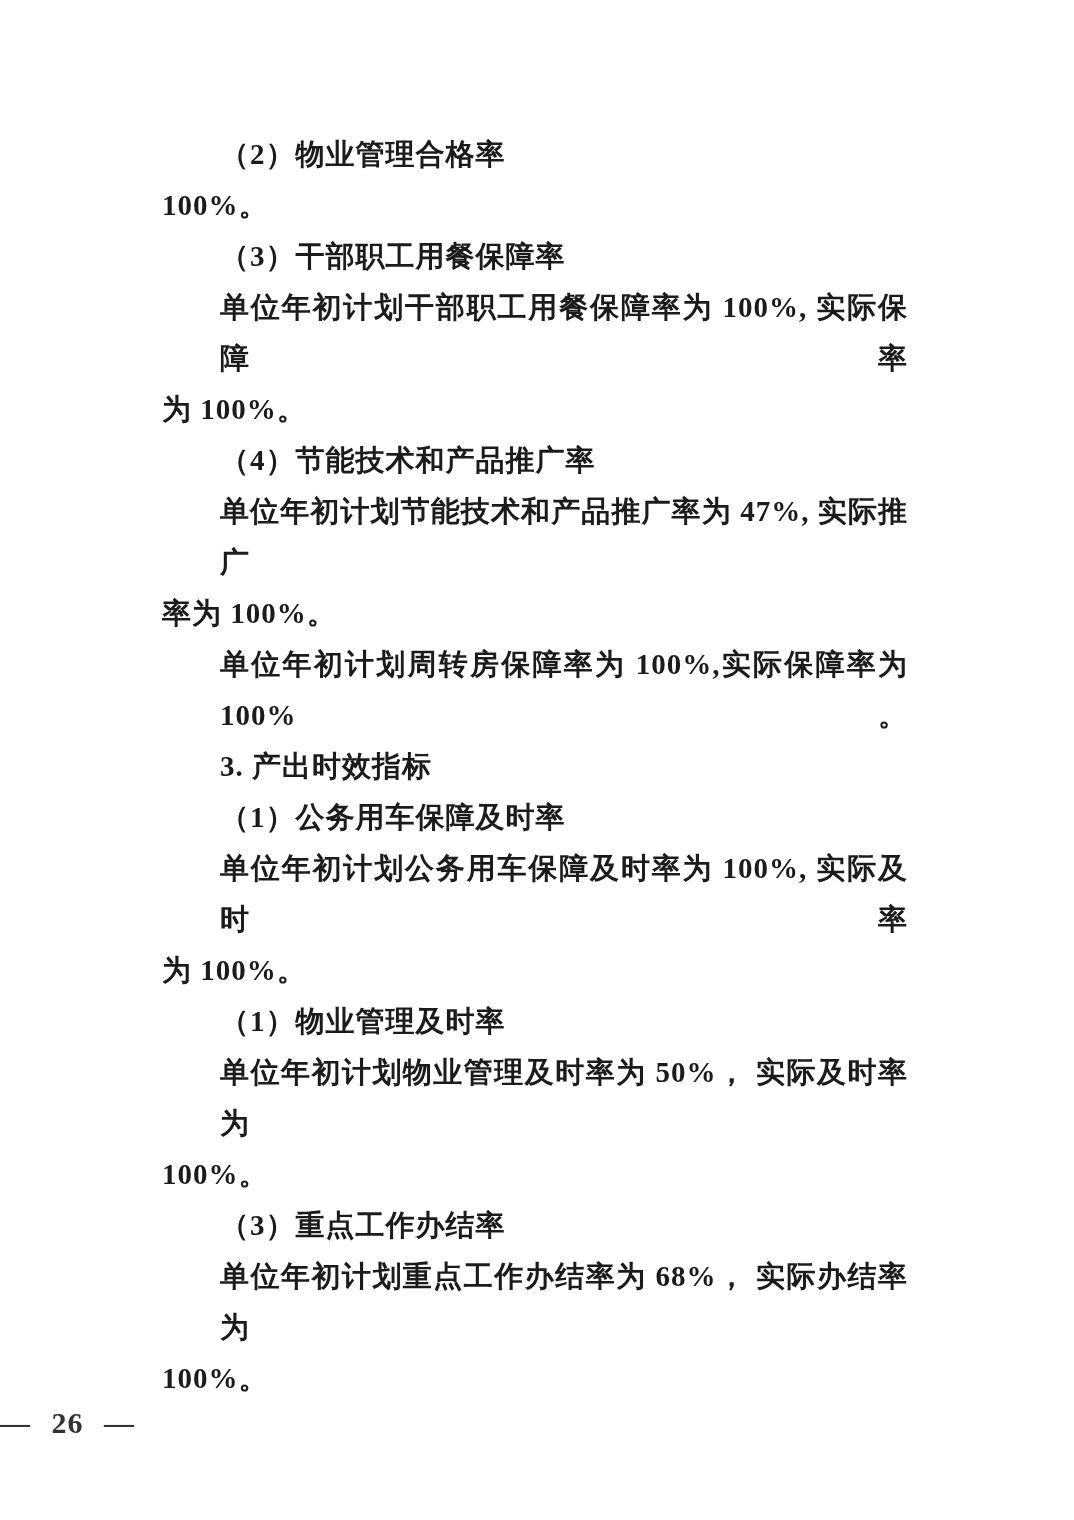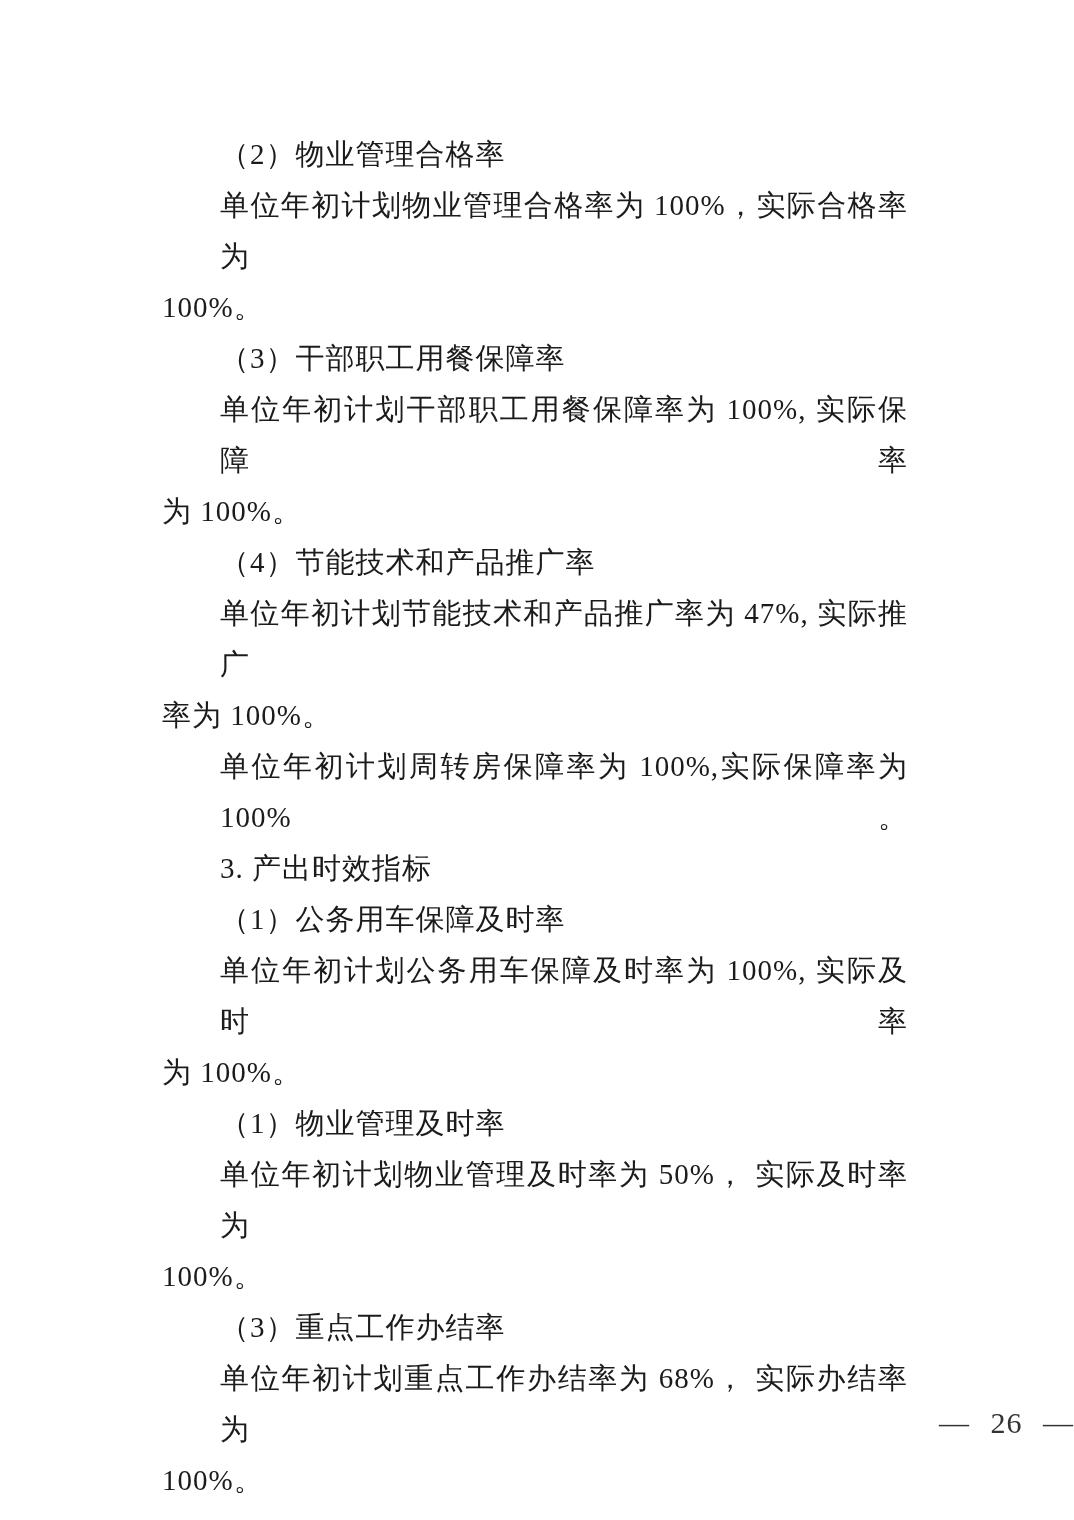--- a/index.html
+++ b/index.html
@@ -7,20 +7,21 @@
     padding: 0;
     background: #ffffff;
   }
   .page {
     position: relative;
     width: 1074px;
     height: 1520px;
     background: #ffffff;
     overflow: hidden;
     font-family: "Liberation Serif", "DejaVu Serif", serif;
+    font-weight: bold;
   }
   .content {
     position: absolute;
     left: 162px;
     top: 129px;
     width: 746px;
     font-size: 29px;
     line-height: 51px;
     color: #1b1b1b;
     letter-spacing: 1px;
@@ -35,34 +36,33 @@
   .line.justify {
     white-space: normal;
     text-align: justify;
     text-align-last: justify;
   }
   .footer {
     position: absolute;
     left: 0;
     top: 1406px;
     width: 100%;
-    text-align: right;
+    text-align: left;
     font-size: 30px;
     color: #333333;
     word-spacing: 12px;
     letter-spacing: 1px;
   }
 </style>
 </head>
 <body>
 
 <div class="page">
   <div class="content" id="document-body">
       <div class="line indent">（2）物业管理合格率</div>
-      <div class="line indent justify">单位年初计划物业管理合格率为 100%，实际合格率为</div>
       <div class="line">100%。</div>
       <div class="line indent">（3）干部职工用餐保障率</div>
       <div class="line indent justify">单位年初计划干部职工用餐保障率为 100%, 实际保障率</div>
       <div class="line">为 100%。</div>
       <div class="line indent">（4）节能技术和产品推广率</div>
       <div class="line indent justify">单位年初计划节能技术和产品推广率为 47%, 实际推广</div>
       <div class="line">率为 100%。</div>
       <div class="line indent justify">单位年初计划周转房保障率为 100%,实际保障率为 100%。</div>
       <div class="line indent">3. 产出时效指标</div>
       <div class="line indent">（1）公务用车保障及时率</div>

